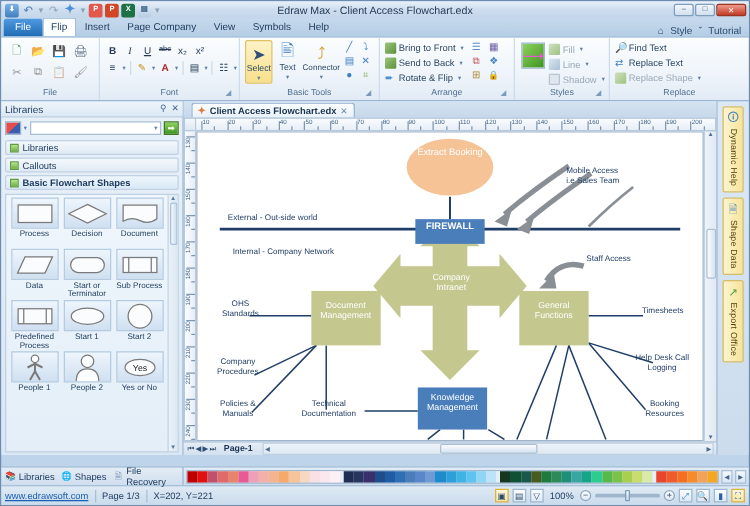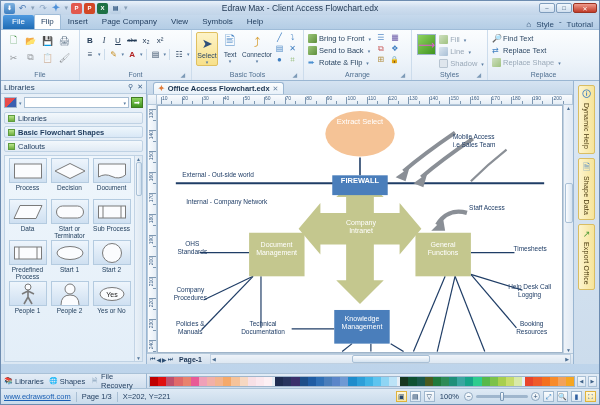--- a/index.html
+++ b/index.html
@@ -484,27 +484,27 @@
           <span></span>
           <span class="caret">▾</span>
         </div>
         <span class="lib-go">➡</span>
       </div>
 
       <div class="lib-cat">
         <span class="dot"></span>
         <span>Libraries</span>
       </div>
+      <div class="lib-cat">
+        <span class="dot"></span>
+        <span>Callouts</span>
+      </div>
       <div class="lib-cat sel">
         <span class="dot"></span>
         <span>Basic Flowchart Shapes</span>
-      </div>
-      <div class="lib-cat">
-        <span class="dot"></span>
-        <span>Callouts</span>
       </div>
 
       <div class="shapes">
         <div class="shapegrid">
 
           <div class="shcell">
             <div class="shbox">
               <svg width="30" height="18" viewBox="0 0 30 18">
                   <rect x="1.5" y="2" width="27" height="14" fill="#fbfcfe" stroke="#7a7a7a" stroke-width="1"></rect>
                 </svg>
@@ -625,21 +625,21 @@
           <span style="flex:1"></span>
           <span>▼</span>
         </div>
       </div>
     </div>
 
     <div class="canvasarea">
       <div class="doctabs">
         <div class="doctab">
           <span class="ico">✦</span>
-          <span>Office Access Flowchart.edx</span>
+          <span>Client Access Flowchart.edx</span>
           <span class="x">✕</span>
         </div>
       </div>
 
       <div class="rulerrow">
         <div class="rcorner"></div>
         <div class="hruler" id="hruler">
             <span class="tick tickmaj" style="left: 4px;"></span>
             <span class="ticklbl" style="left: 5px;">10</span>
             <span class="tick tickmin" style="left: 14.3px;"></span>
@@ -788,21 +788,21 @@
 
             <rect x="176" y="70" width="56" height="20" fill="#4a7ebb"></rect>
 
             <rect x="178" y="206" width="56" height="34" fill="#4a7ebb"></rect>
 
             <ellipse cx="204" cy="28" rx="35" ry="23" fill="#f5c396"></ellipse>
           </svg>
 
           <div style="position:absolute;inset:0;pointer-events:none">
             <div style="position:absolute;left:36.5%;top:4.5%;width:27%;text-align:center;color:#fff;font-size:7.5px;line-height:9px">
-              <div>Extract Select</div>
+              <div>Extract Booking</div>
             </div>
             <div style="position:absolute;left:43%;top:28.5%;width:14%;text-align:center;color:#fff;font-size:7.5px;font-weight:bold">FIREWALL</div>
             <div style="position:absolute;left:44%;top:46%;width:12.5%;text-align:center;color:#fff;font-size:7px;line-height:8px">Company<br>Intranet</div>
             <div style="position:absolute;left:22.5%;top:55%;width:13.7%;text-align:center;color:#fff;font-size:7px;line-height:8px">Document<br>Management</div>
             <div style="position:absolute;left:63.7%;top:55%;width:13.7%;text-align:center;color:#fff;font-size:7px;line-height:8px">General<br>Functions</div>
             <div style="position:absolute;left:43.5%;top:85%;width:14%;text-align:center;color:#fff;font-size:7px;line-height:8px">Knowledge<br>Management</div>
 
             <div style="position:absolute;left:73%;top:11%;color:#1f3d66;font-size:6.5px;line-height:8px">
               <div>Mobile Access</div>
               <div>i.e Sales Team</div>

